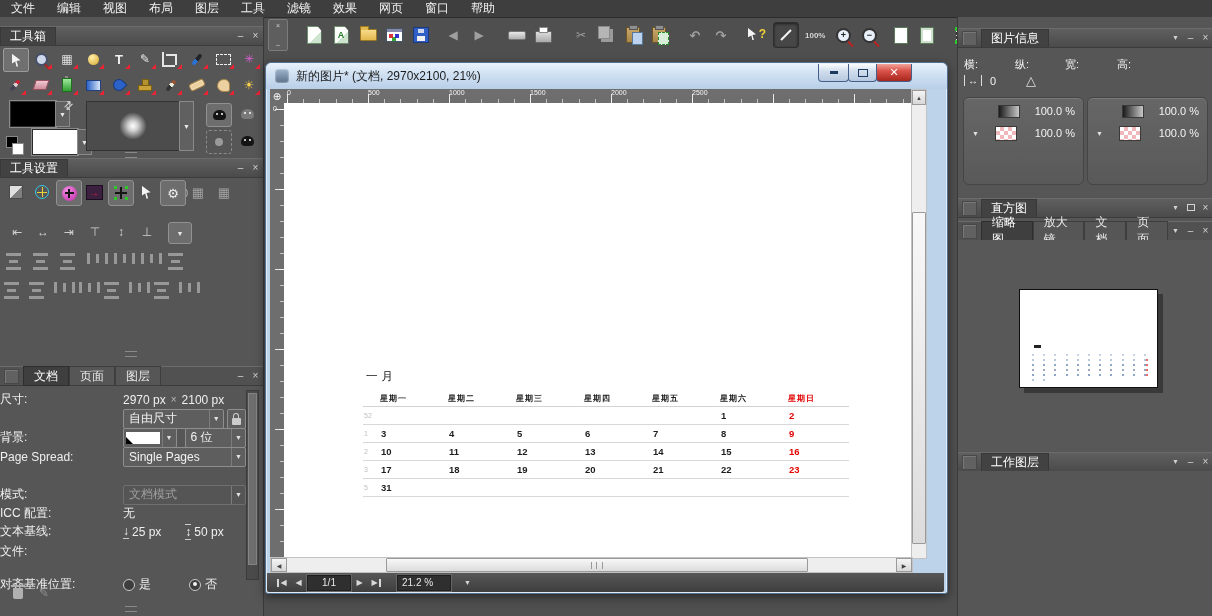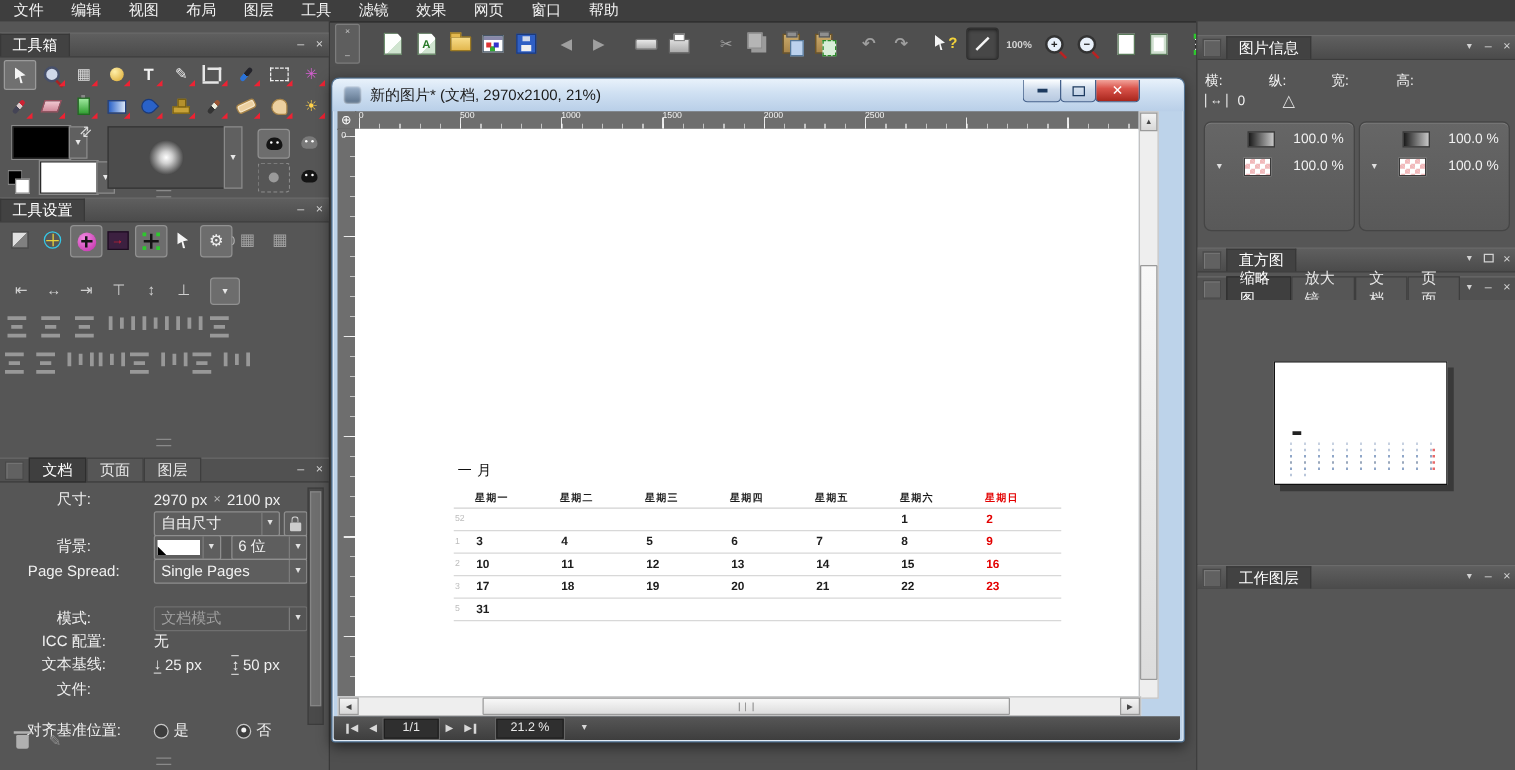--- a/index.html
+++ b/index.html
@@ -79,21 +79,21 @@
       background:linear-gradient(#989898,#989898) center/3px 9px no-repeat}
   
   .dd{position:absolute;display:flex;align-items:center;background:#5e5e5e;border:1px solid #8e8e8e;border-radius:2px;
       color:#f2f2f2;font-size:12px;height:18px}
   .dd .tx{flex:1;padding:0 5px;white-space:nowrap;overflow:hidden}
   .dd .ar{width:13px;align-self:stretch;display:flex;align-items:center;justify-content:center;border-left:1px solid #7c7c7c;
           font-size:7px;color:#e2e2e2}
   .dd.dis{color:#9f9f9f;border-color:#6f6f6f;background:#555}
   
   .prow{position:absolute;left:0;width:246px;height:19px;display:flex;align-items:center;font-size:12px;color:#efefef}
-  .plbl{width:118px;text-align:center;padding-right:5px;flex:none;white-space:nowrap}
+  .plbl{width:118px;text-align:left;padding-right:5px;flex:none;white-space:nowrap}
   .radio{width:10px;height:10px;border-radius:50%;border:1px solid #c8c8c8;background:#3d3d3d;display:inline-block;position:relative;margin-right:4px;flex:none}
   .radio.on::after{content:"";position:absolute;left:2.5px;top:2.5px;width:4px;height:4px;border-radius:50%;background:#f2f2f2}
   .tab{height:18px;display:flex;align-items:center;padding:0 10px;font-size:12px;color:#e8e8e8;border:1px solid #3e3e3e;background:#565656}
   .tab.act{background:#3f3f3f;color:#fff;border-color:#2e2e2e}
   
   #toolbar{position:absolute;left:265px;top:19px;height:32px;display:flex;align-items:center}
   .tbtn{width:24px;height:24px;display:flex;align-items:center;justify-content:center;flex:none}
   .tbtn.pressed{background:#474747;border:1px solid #2e2e2e;border-radius:3px;box-shadow:inset 0 1px 3px rgba(0,0,0,.6)}
   .ml2{margin-left:2px}.ml3{margin-left:3px}.ml4{margin-left:4px}.ml6{margin-left:6px}.ml8{margin-left:8px}.ml12{margin-left:12px}.ml14{margin-left:14px}
   .ic-page{width:13px;height:16px;background:linear-gradient(135deg,#fdfffd 60%,#cfe4cf 60%);border:1px solid #6e8f6e;
@@ -691,21 +691,21 @@
     <div class="sbox" style="width:34px">
         <span>1/1</span>
       </div>
     <div class="nv">
         <span>▶</span>
       </div>
     <div class="nv">
         <span>▶</span>
         <span class="bar"></span>
       </div>
-    <div class="sbox" style="width:44px;margin-left:12px;justify-content:center">
+    <div class="sbox" style="width:44px;margin-left:12px;justify-content:flex-start">
         <span>21.2 %</span>
       </div>
     <div class="nv" style="margin-left:8px;font-size:7px">
         <span>▼</span>
       </div>
   </div>
 </div>
 
 <div id="rightpanel">
 

